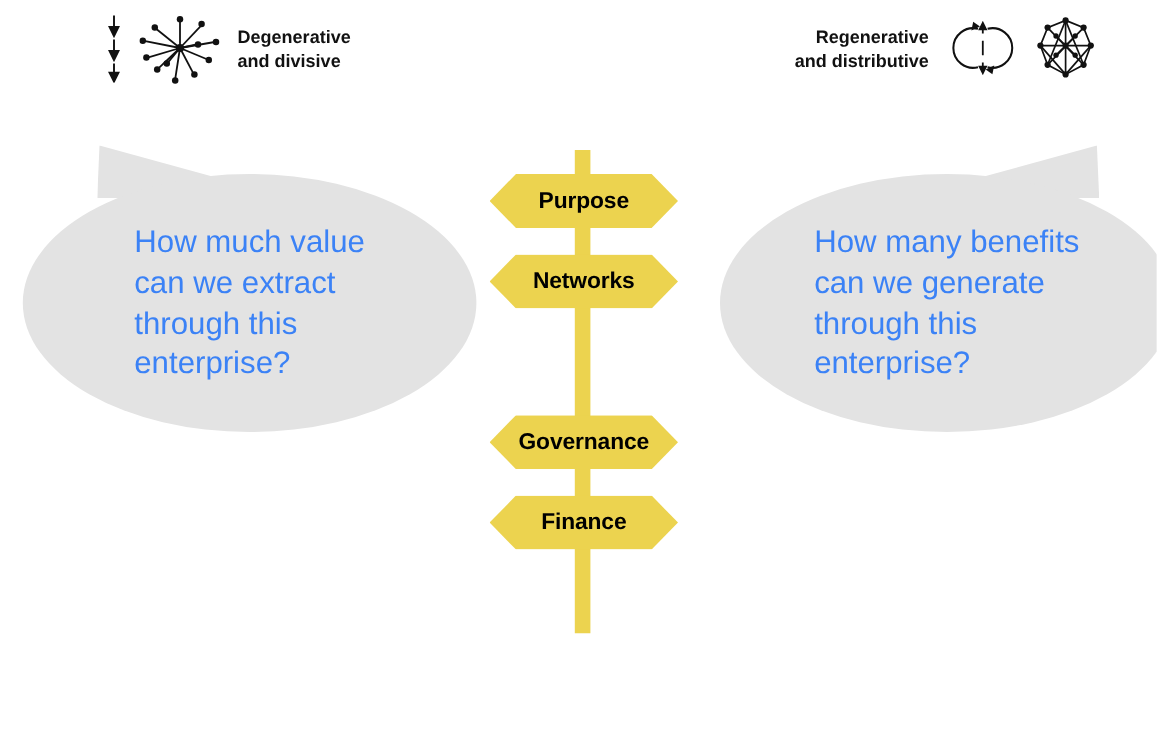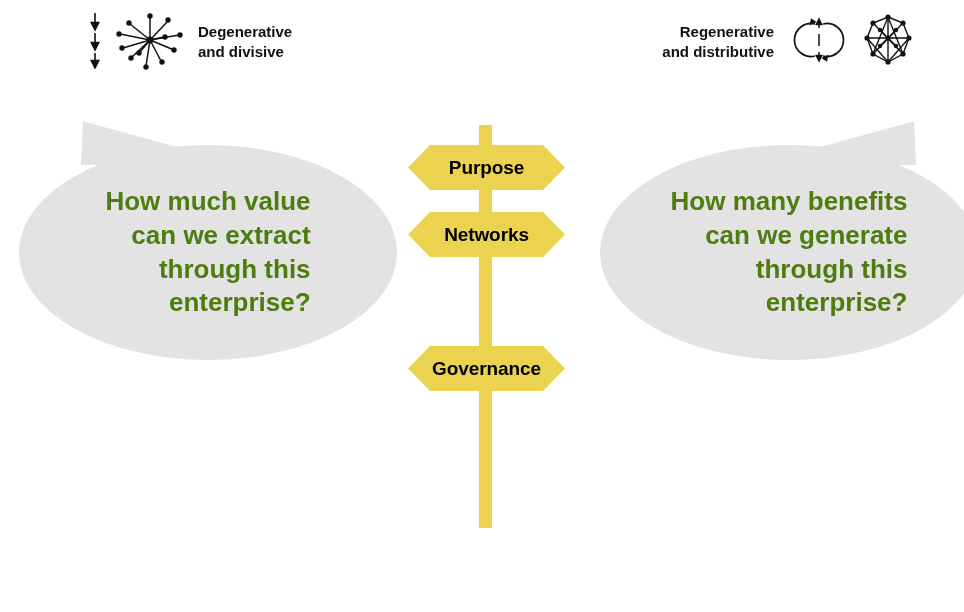--- a/index.html
+++ b/index.html
@@ -105,24 +105,24 @@
   .tail-right {
     right: 62px;
     clip-path: polygon(98% 3%, 0% 60%, 0% 100%, 100% 100%);
   }
   .bubble-text {
     position: absolute;
     inset: 0;
     display: flex;
     align-items: center;
     justify-content: center;
-    text-align: right;
+    text-align: left;
     font-size: 26px;
-    font-weight: bold;
-    color: #4d7c0f;
+    font-weight: normal;
+    color: #3b82f6;
     line-height: 1.29;
     white-space: pre-line;
     padding: 0 34px;
     box-sizing: border-box;
   }
 </style>
 </head>
 <body>
 
 <div id="stage">
@@ -248,20 +248,24 @@
     <div class="sign-shape"></div>
     <div class="sign-label">Purpose</div>
   </div>
 
 
   <div class="sign" style="top:346px;">
     <div class="sign-shape"></div>
     <div class="sign-label">Governance</div>
   </div>
 
+  <div class="sign" style="top:413px;">
+    <div class="sign-shape"></div>
+    <div class="sign-label">Finance</div>
+  </div>
 
   <div class="bubble bubble-left">
     <div class="bubble-tail tail-left"></div>
     <div class="bubble-body"></div>
     <div class="bubble-text">How much value
 can we extract
 through this
 enterprise?</div>
   </div>
 

